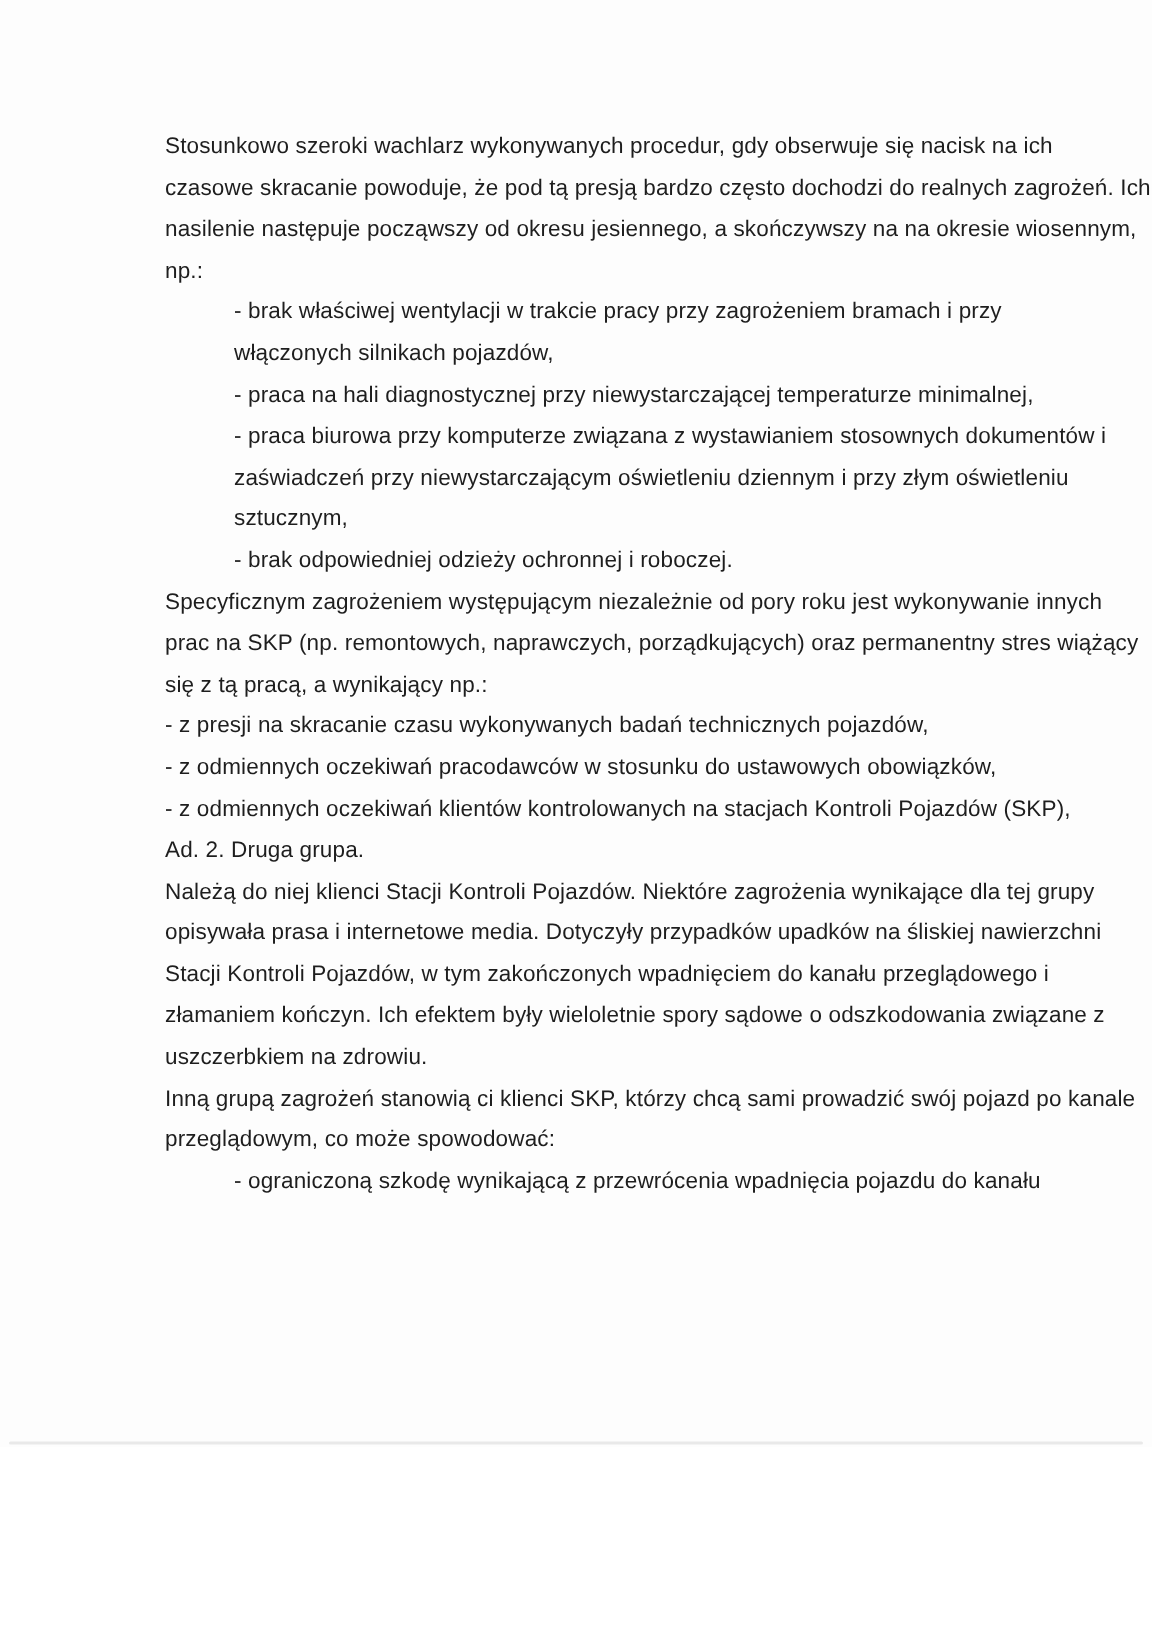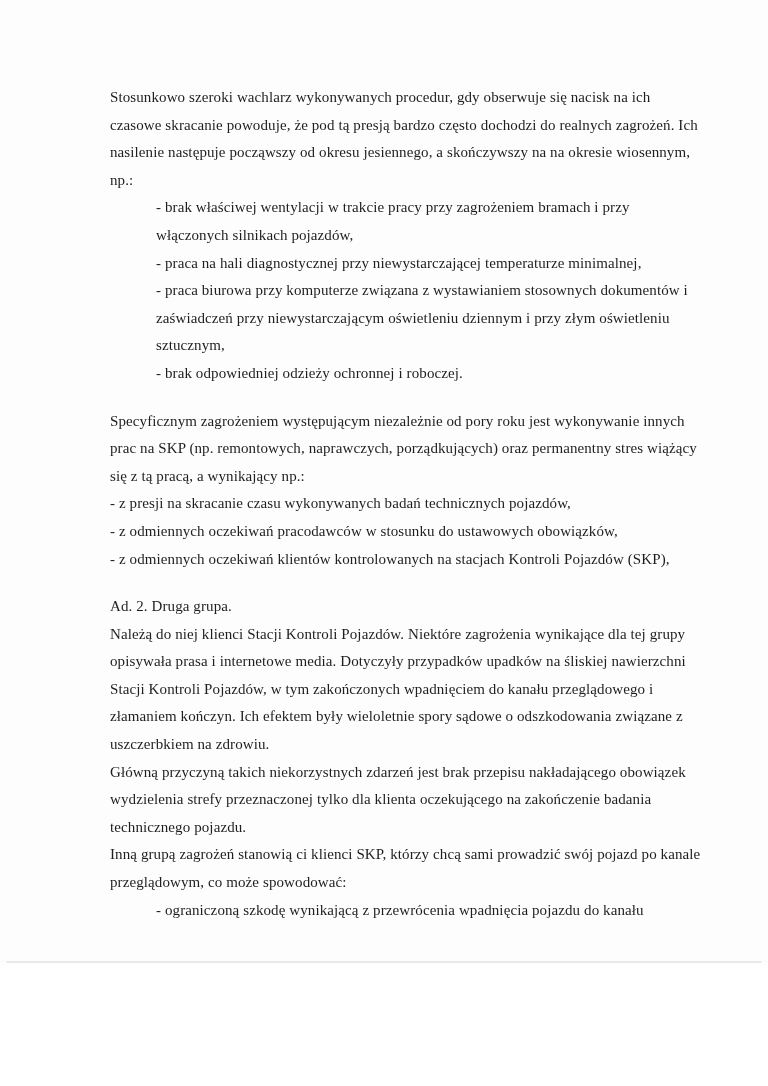--- a/index.html
+++ b/index.html
@@ -6,42 +6,41 @@
     margin: 0;
     padding: 0;
     background: #ffffff;
   }
   .page {
     position: relative;
     width: 768px;
     height: 965px;
     background: #fdfdfd;
     overflow: hidden;
-    font-family: Liberation Serif, serif;
+    font-family: Liberation Sans, sans-serif;
     color: #1e1e1e;
   }
   .content {
     position: absolute;
     top: 0;
     left: 110px;
     width: 640px;
     padding-top: 84px;
     font-size: 15px;
     line-height: 27.6px;
     letter-spacing: 0.1px;
   }
   .block {
     white-space: pre;
     margin: 0;
   }
   .list-indent {
     padding-left: 46px;
   }
   .gap {
-    margin-top: 20px;
   }
   .page-number {
     position: absolute;
     top: 1002px;
     right: 54px;
     font-size: 17px;
     line-height: 20px;
   }
   .scan-edge {
     position: absolute;
@@ -74,22 +73,19 @@
 się z tą pracą, a wynikający np.:</div>
       <div class="block list-flush">- z presji na skracanie czasu wykonywanych badań technicznych pojazdów,</div>
       <div class="block list-flush">- z odmiennych oczekiwań pracodawców w stosunku do ustawowych obowiązków,</div>
       <div class="block list-flush">- z odmiennych oczekiwań klientów kontrolowanych na stacjach Kontroli Pojazdów (SKP),</div>
       <div class="block paragraph gap">Ad. 2. Druga grupa.</div>
       <div class="block paragraph">Należą do niej klienci Stacji Kontroli Pojazdów. Niektóre zagrożenia wynikające dla tej grupy
 opisywała prasa i internetowe media. Dotyczyły przypadków upadków na śliskiej nawierzchni
 Stacji Kontroli Pojazdów, w tym zakończonych wpadnięciem do kanału przeglądowego i
 złamaniem kończyn. Ich efektem były wieloletnie spory sądowe o odszkodowania związane z
 uszczerbkiem na zdrowiu.</div>
-      <div class="block paragraph">Główną przyczyną takich niekorzystnych zdarzeń jest brak przepisu nakładającego obowiązek
-wydzielenia strefy przeznaczonej tylko dla klienta oczekującego na zakończenie badania
-technicznego pojazdu.</div>
       <div class="block paragraph">Inną grupą zagrożeń stanowią ci klienci SKP, którzy chcą sami prowadzić swój pojazd po kanale
 przeglądowym, co może spowodować:</div>
       <div class="block list-indent">- ograniczoną szkodę wynikającą z przewrócenia wpadnięcia pojazdu do kanału</div>
     </div>
   <div class="page-number">45</div>
   <div class="scan-edge"></div>
 </div>
 
 </body></html>

